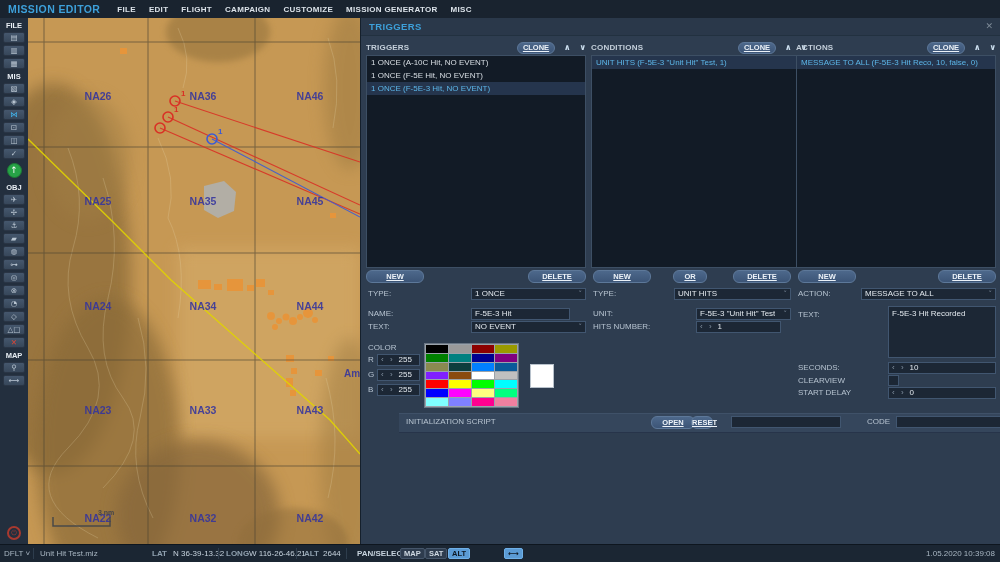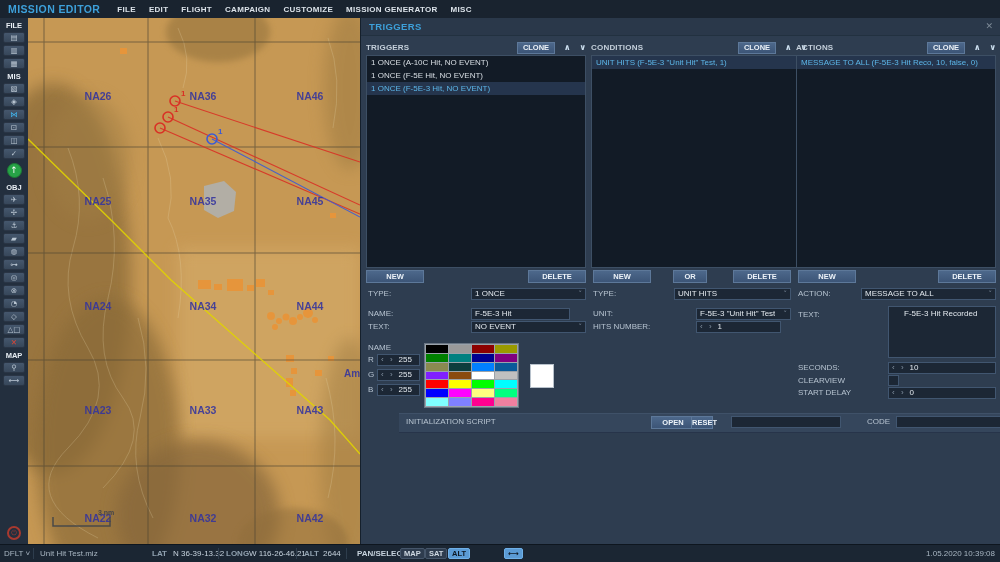--- a/index.html
+++ b/index.html
@@ -28,33 +28,33 @@
 
   
   .panel{position:absolute;left:360px;top:18px;width:640px;height:527px;background:#2e3d50;border-left:1px solid #15202c;box-sizing:border-box;color:#bcc8d4;z-index:4;}
   .ptitle{position:absolute;top:0;left:0;right:0;height:17px;background:#2a384a;border-bottom:1px solid #223140;}
   .ptitle .t{position:absolute;left:8px;top:3px;color:#3da0da;font-weight:bold;font-size:9.5px;letter-spacing:.4px;}
   .ptitle .x{position:absolute;right:7px;top:3px;color:#7d8a97;font-size:9px;font-family:"DejaVu Sans",sans-serif;}
   .pcol{position:absolute;top:23px;height:227px;}
   #c1{left:5px;width:220px;} #c2{left:230px;width:216px;} #c3{left:435px;width:200px;}
   .hdr{height:13px;display:flex;align-items:center;}
   .hdr .hl{font-weight:bold;color:#c4cfda;font-size:8px;flex:1;letter-spacing:.2px;}
-  .btn{background:linear-gradient(#4d688b,#3c5577);border:1px solid #5d7899;border-radius:0;color:#ecf2f8;font-weight:bold;font-size:7.5px;text-align:center;box-sizing:border-box;cursor:default;}
+  .btn{background:linear-gradient(#4d688b,#3c5577);border:1px solid #5d7899;border-radius:6px;color:#ecf2f8;font-weight:bold;font-size:7.5px;text-align:center;box-sizing:border-box;cursor:default;text-decoration:underline;}
   .hdr .btn{width:38px;height:12px;line-height:10px;}
   .hdr .arr{color:#cfe2f2;font-size:8px;margin-left:9px;font-weight:bold;font-family:"DejaVu Sans",sans-serif;}
   .plist{position:absolute;top:14px;left:0;right:0;bottom:0;background:#121b26;border:1px solid #3d4f64;overflow:hidden;}
   .plist .it{height:13px;line-height:13px;padding:0 4px;color:#d9dfe5;font-size:8px;white-space:nowrap;overflow:hidden;}
   .plist .it.sel{background:#25354d;color:#5cb6e8;}
   .abtn{position:absolute;height:13px;line-height:11px;}
   .lbl{position:absolute;color:#b6c3d0;font-size:8px;height:12px;line-height:12px;white-space:nowrap;}
   .f{position:absolute;background:#1c2735;border:1px solid #415670;color:#e2e8ee;font-size:8px;height:12px;line-height:10px;box-sizing:border-box;padding:0 3px;white-space:nowrap;overflow:hidden;}
   .dd{display:flex;justify-content:space-between;align-items:center;}
   .chev{color:#8796a7;font-size:7px;font-family:"DejaVu Sans",sans-serif;}
   .spin .a{color:#8796a7;margin-right:4px;letter-spacing:2px;}
-  .ta{height:52px;line-height:9px;padding:2px 15px;}
+  .ta{height:52px;line-height:9px;padding:2px 3px;}
   .chk{position:absolute;width:11px;height:11px;background:#1c2735;border:1px solid #415670;box-sizing:border-box;}
   .palette{position:absolute;left:63px;top:325px;width:95px;height:65px;background:#9aa2aa;border:1px solid #6a7684;box-sizing:border-box;display:grid;grid-template-columns:repeat(4,1fr);gap:1px;padding:1px;}
   .palette .sw{width:100%;height:100%;}
   .swatch{position:absolute;left:169px;top:346px;width:24px;height:24px;border:1px solid #b8c2cc;box-sizing:border-box;}
   .initrow{position:absolute;left:0;right:0;top:395px;height:18px;background:#35465c;border-top:1px solid #3f5168;border-bottom:1px solid #27344a;margin-left:38px;}
 
   
   .statusbar{position:absolute;left:0;right:0;bottom:0;height:17px;background:#1b2633;border-top:1px solid #0e161f;font-size:8px;color:#a8b6c2;z-index:6;}
   .statusbar .item{position:absolute;top:4px;white-space:nowrap;}
   .statusbar .sep{position:absolute;top:3px;width:1px;height:11px;background:#2e3d4d;}
@@ -279,21 +279,21 @@
         <span class="chev">˅</span>
     </div>
     <span class="lbl" style="left:7px;top:290px">NAME:</span>
     <div class="f" style="left:110px;top:290px;width:99px">F-5E-3 Hit</div>
     <span class="lbl" style="left:7px;top:303px">TEXT:</span>
     <div class="f dd" style="left:110px;top:303px;width:115px">
       <span>NO EVENT</span>
         <span class="chev">˅</span>
     </div>
 
-    <span class="lbl" style="left:7px;top:324px">NAME</span>
+    <span class="lbl" style="left:7px;top:324px">COLOR</span>
     <span class="lbl" style="left:7px;top:336px">R</span>
     <div class="f spin" style="left:16px;top:336px;width:43px"><span class="a">‹ ›</span><span>255</span></div>
     <span class="lbl" style="left:7px;top:351px">G</span>
     <div class="f spin" style="left:16px;top:351px;width:43px"><span class="a">‹ ›</span><span>255</span></div>
     <span class="lbl" style="left:7px;top:366px">B</span>
     <div class="f spin" style="left:16px;top:366px;width:43px"><span class="a">‹ ›</span><span>255</span></div>
     <div class="palette" id="palette">
         <div class="sw" style="background: rgb(0, 0, 0);"></div>
         <div class="sw" style="background: rgb(154, 154, 154);"></div>
         <div class="sw" style="background: rgb(140, 0, 0);"></div>

